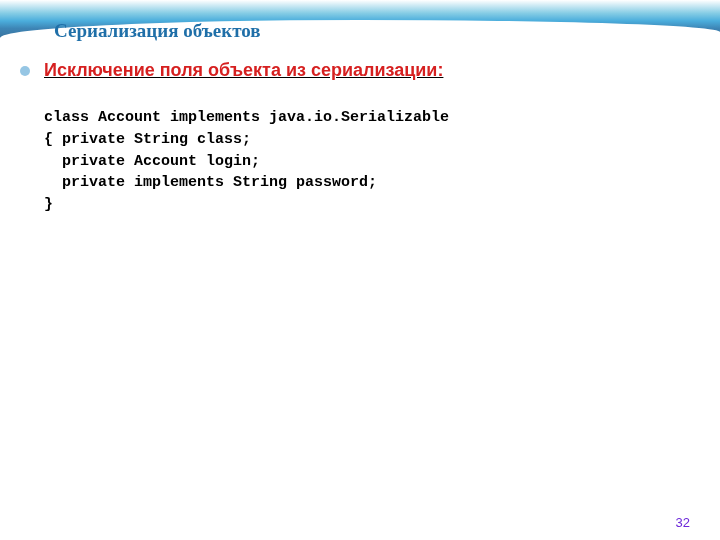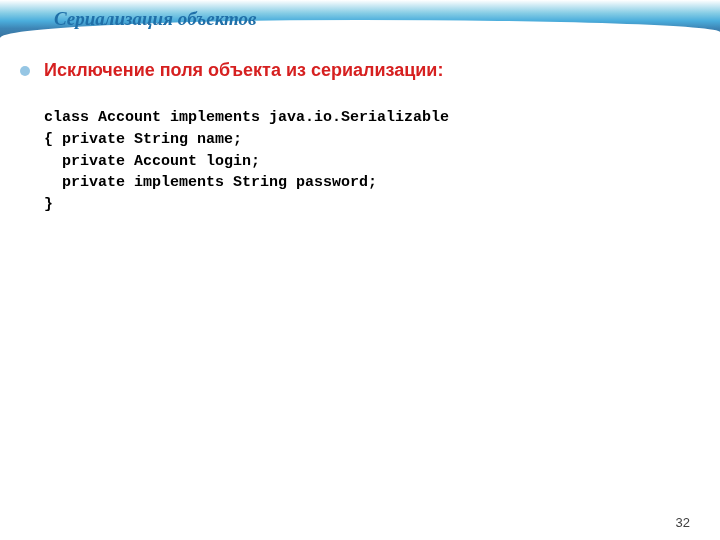--- a/index.html
+++ b/index.html
@@ -34,39 +34,39 @@
       top: 20px;
       left: 0;
       width: 100%;
       height: 20px;
       background: #ffffff;
       border-top-left-radius: 50% 18px;
       border-top-right-radius: 50% 12px;
     }
     .slide-title {
       position: absolute;
-      top: 8px;
+      top: 20px;
       left: 54px;
       color: #1F6FA8;
       font-size: 19px;
       font-weight: bold;
       z-index: 10;
       font-family: Georgia, 'Times New Roman', serif;
-      font-style: italic;
     }
     .content {
       position: absolute;
       top: 60px;
       left: 20px;
       right: 20px;
     }
     .bullet-row {
       display: flex;
       align-items: flex-start;
       margin-bottom: 20px;
+      text-decoration: underline;
     }
     .bullet-dot {
       width: 10px;
       height: 10px;
       border-radius: 50%;
       background: #96C6E4;
       margin-top: 6px;
       margin-right: 14px;
       flex-shrink: 0;
     }
@@ -84,40 +84,40 @@
       color: #000000;
       line-height: 1.45;
     }
     .code-line {
       white-space: pre;
     }
     .page-number {
       position: absolute;
       bottom: 10px;
       right: 30px;
-      color: #404040;
+      color: #6d28d9;
       font-size: 13px;
     }
   </style>
 </head>
 <body>
 
 <div class="header-bg"></div>
 <div class="header-curve"></div>
 
 <div class="slide-title">Сериализация объектов</div>
 
 <div class="content">
   <div class="bullet-row">
     <div class="bullet-dot"></div>
     <div class="subtitle">Исключение поля объекта из сериализации:</div>
   </div>
 
   <div class="code-block">
     <div class="code-line">class Account implements java.io.Serializable</div>
-    <div class="code-line">{ private String name;</div>
+    <div class="code-line">{ private String class;</div>
     <div class="code-line">  private Account login;</div>
     <div class="code-line">  private implements String password;</div>
     <div class="code-line">}</div>
   </div>
 </div>
 
 <div class="page-number">32</div>
 
 </body></html>

